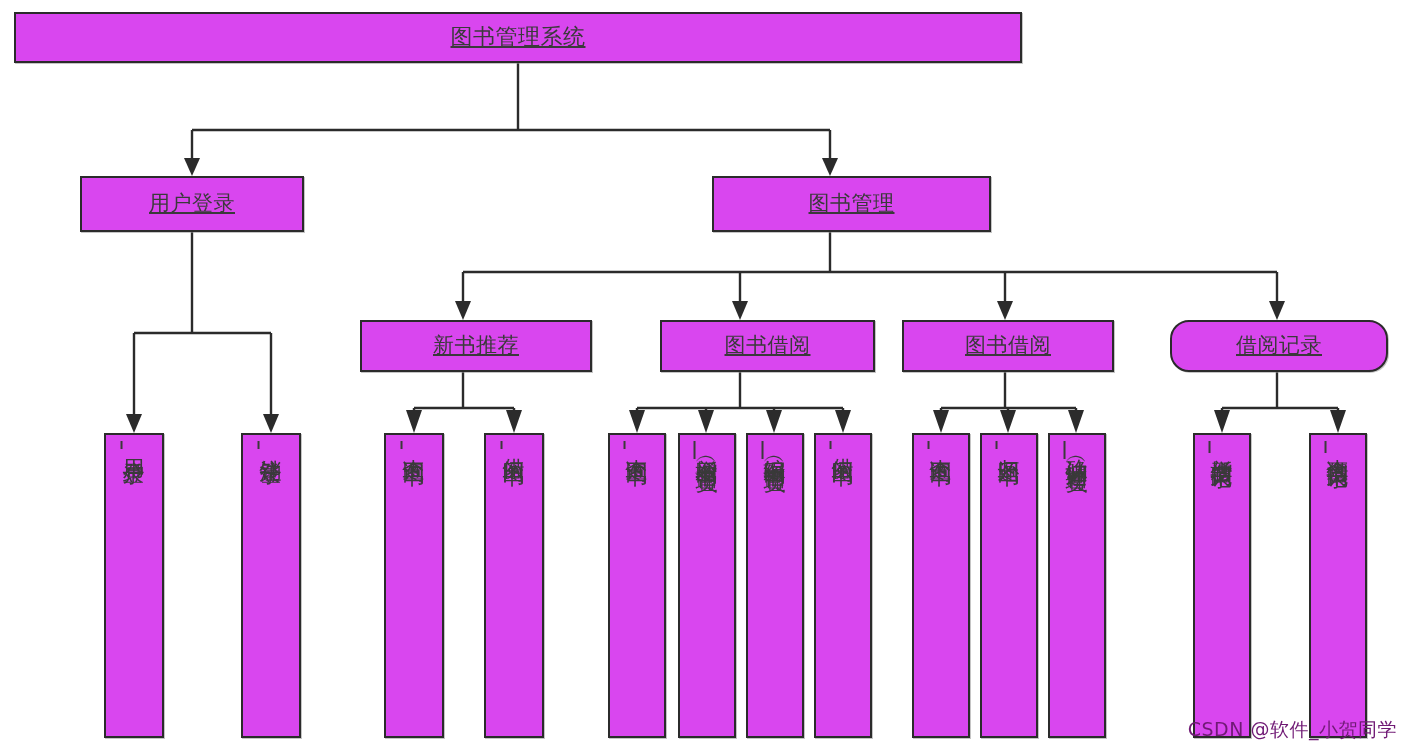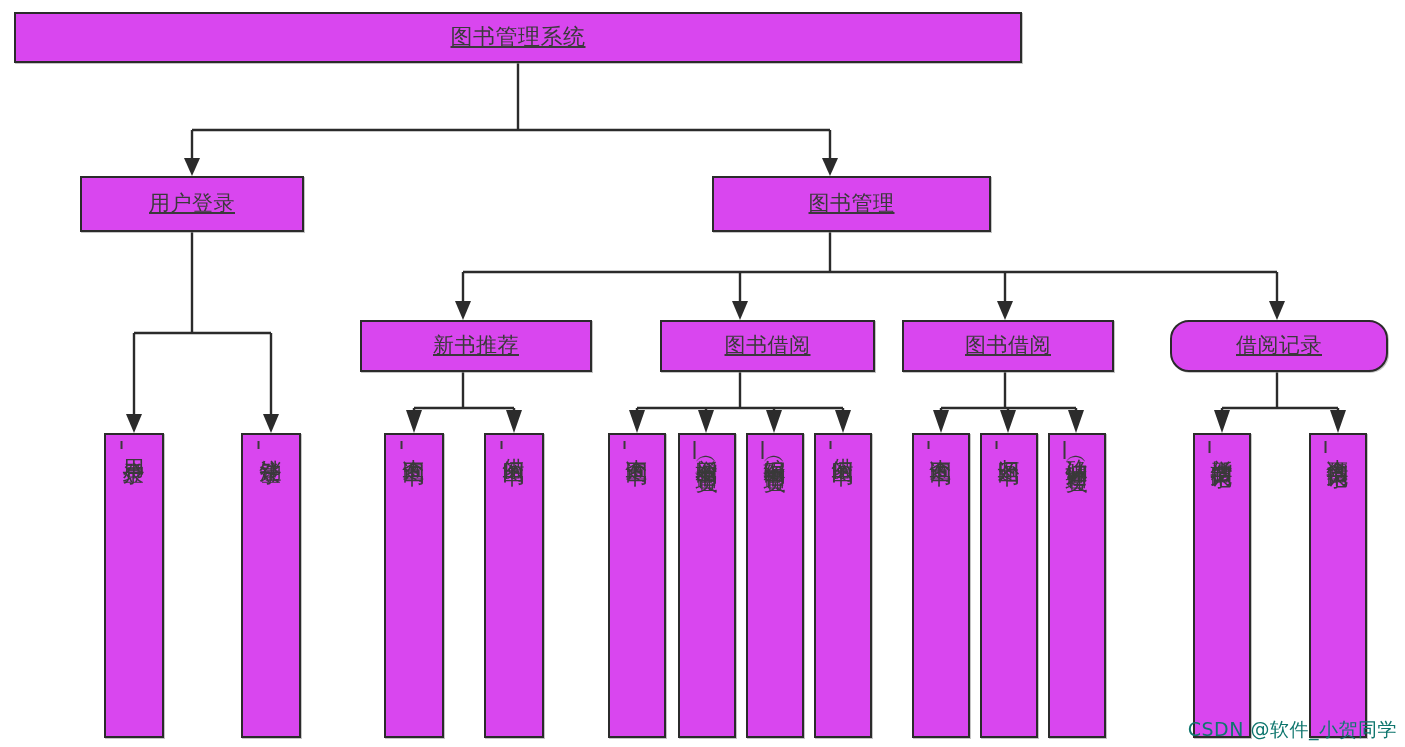--- a/index.html
+++ b/index.html
@@ -78,21 +78,21 @@
   #wires polygon.arrow {
     fill: #2b2b2b;
     stroke: none;
   }
   
   #watermark {
     position: absolute;
     right: 8px;
     bottom: 4px;
     font-size: 19px;
-    color: #0f766e;
+    color: #701a75;
     letter-spacing: 0.5px;
     white-space: nowrap;
     font-family: "DejaVu Sans", "Liberation Sans", sans-serif;
   }
 </style>
 </head>
 <body>
 
 <div id="canvas">
 

